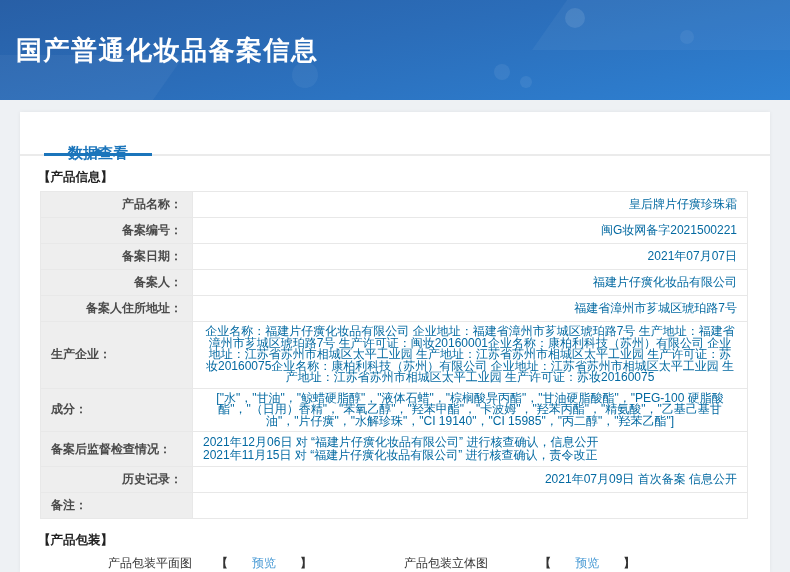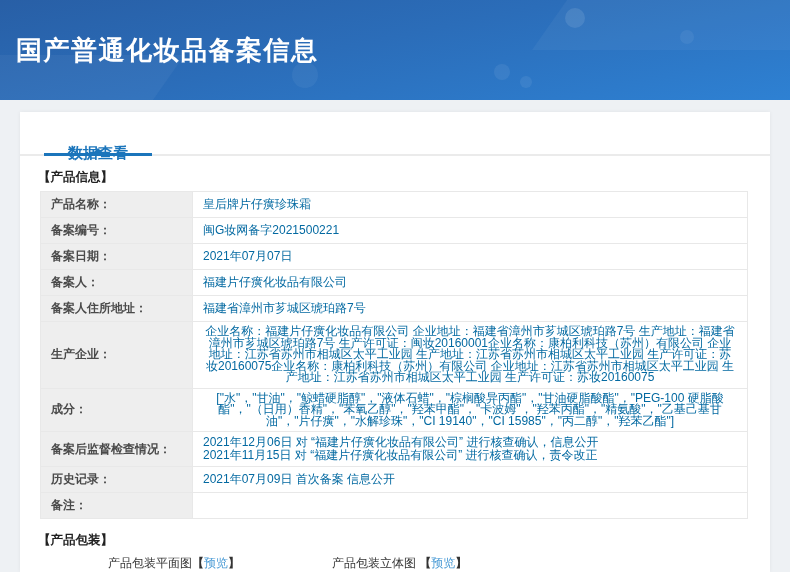--- a/index.html
+++ b/index.html
@@ -112,21 +112,21 @@
     color: #0369a1;
     vertical-align: middle;
   }
   table.info td.lbl {
     width: 152px;
     background: #eeeeee;
     font-weight: bold;
     color: #4a4a4a;
     white-space: nowrap;
   }
-  tr.r-std td { height: 26px; }
+  tr.r-std td { height: 26px; text-align: right; }
   tr.r-note td { height: 22px; }
   td.small-text {
     font-size: 10px;
     line-height: 11.5px;
     color: #666;
     padding-top: 5px;
     padding-bottom: 5px;
     text-align: center;
   }
   td.mid-text {
@@ -137,21 +137,21 @@
 
   
   .pack-sec { margin-top: 12px; }
   .pack-row {
     margin: 6px 0 4px 88px;
     font-size: 12px;
     color: #333;
     display: flex;
     align-items: center;
   }
-  .pack-item { display: flex; align-items: center; }
+  .pack-item { display: flex; align-items: center; gap: 24px; }
   .pack-item + .pack-item { margin-left: 92px; }
   .bracket { color: #333; font-weight: bold; }
   a.link {
     color: #4a9bd5;
     text-decoration: none;
     cursor: pointer;
     font-size: 12px;
   }
 </style>
 </head>

